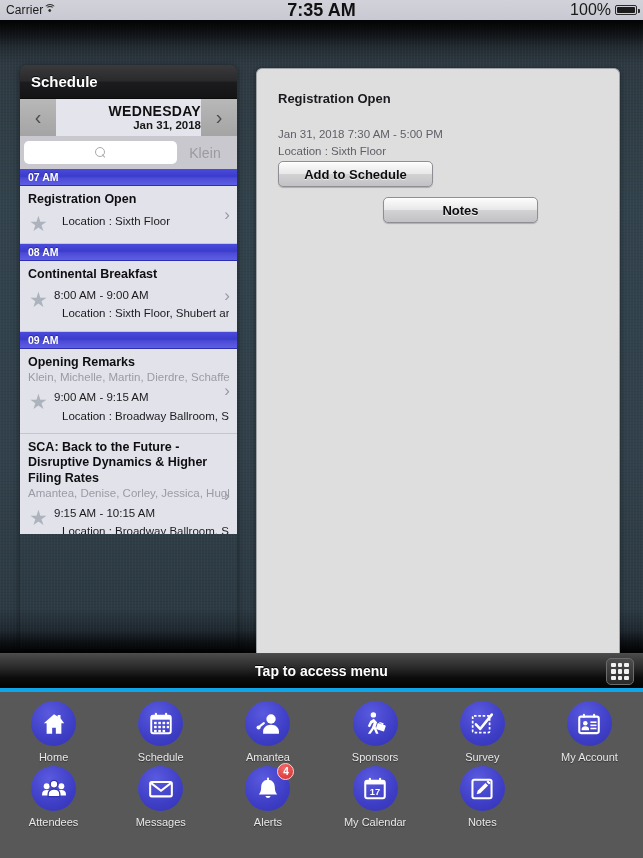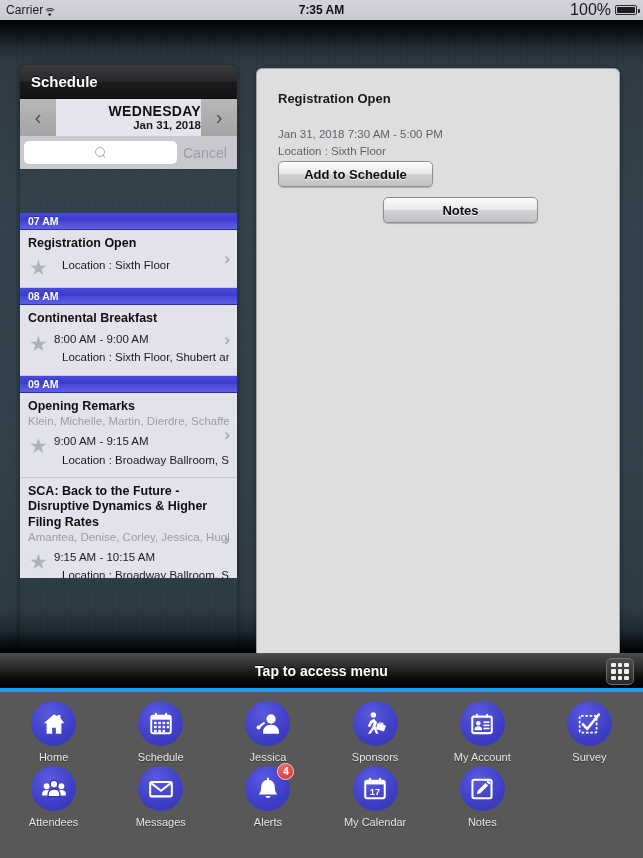--- a/index.html
+++ b/index.html
@@ -14,35 +14,35 @@
 
   
   .statusbar {
     height: 20px; width: 643px;
     background: linear-gradient(to bottom, #d2d2da 0%, #c9c9d3 100%);
     display: flex; align-items: center;
     padding: 0 6px;
     font-size: 12px; color: #1a1a1a;
     position: relative;
   }
-  .sb-left { display: flex; align-items: flex-end; }
+  .sb-left { display: flex; align-items: flex-start; }
   .sb-carrier { font-size: 12px; letter-spacing: .1px; }
   .wifi-icon { display:inline-block; width: 13px; height: 10px; position: relative; }
   .wifi-icon i {
     position:absolute; border: 1.6px solid #2a2a2a; border-bottom-color: transparent;
     border-left-color: transparent; border-right-color: transparent; border-radius: 50%;
     left: 50%; transform: translateX(-50%);
   }
   .wifi-icon i:nth-child(1){ width: 13px; height: 13px; top: 1px; }
   .wifi-icon i:nth-child(2){ width: 8px;  height: 8px;  top: 3px; }
   .wifi-icon i:nth-child(3){ width: 3.6px; height: 3.6px; top: 5.5px;
       border-color:#2a2a2a; background:#2a2a2a; border-radius:50%;}
   .sb-time {
     position: absolute; left: 0; right: 0; text-align: center;
-    font-size: 12px; font-weight: bold; color: #111;
+    font-size: 18px; font-weight: bold; color: #111;
   }
   .sb-right { margin-left: auto; display: flex; align-items: center; gap: 4px; }
   .sb-batt-pct { font-size: 16px; }
   .batt {
     width: 22px; height: 10px; border: 1px solid #2b2b2b; border-radius: 2px;
     position: relative; padding: 1px; background: transparent;
   }
   .batt::after {
     content:""; position:absolute; right: -3.5px; top: 2.5px;
     width: 2px; height: 4px; background: #2b2b2b; border-radius: 0 1px 1px 0;
@@ -122,21 +122,21 @@
     content:""; position:absolute; left: 7px; top: 7px; width: 4px; height: 1.3px;
     background: #a9a9b0; transform: rotate(45deg); transform-origin: left center;
   }
   .cancel-btn {
     width: 56px; text-align: center; font-size: 14px; color: #9a9aa2;
     letter-spacing: .1px;
   }
 
   
   .sched-list {
-    height: 365px; background: #e2e2ea; overflow: hidden; position: relative; margin-top: 44px;
+    height: 365px; background: #e2e2ea; overflow: hidden; position: relative;
   }
   .hour-bar {
     height: 17px;
     background: linear-gradient(to bottom, #4b4bdb 0%, #3b3bcc 45%, #4a4ad6 55%, #5e5ee4 100%);
     color: #fff; font-size: 10.5px; font-weight: bold;
     display: flex; align-items: center; padding-left: 8px;
     text-shadow: 0 -1px 0 rgba(0,0,0,.35);
     border-bottom: 1px solid #2e2eb2;
   }
   .event {
@@ -293,21 +293,21 @@
         <div class="date-day">WEDNESDAY</div>
         <div class="date-sub">Jan 31, 2018</div>
       </div>
       <div class="date-arrow">›</div>
     </div>
 
     <div class="search-row">
       <div class="search-field">
         <span class="mag"></span>
       </div>
-      <div class="cancel-btn">Cancel</div>
+      <div class="cancel-btn">Klein</div>
     </div>
 
     <div class="sched-list">
 
       <div class="hour-bar">07 AM</div>
       <div class="event">
         <div class="ev-title">Registration Open</div>
         <div class="ev-body">
           <div class="star">★</div>
           <div class="ev-meta">
@@ -432,35 +432,47 @@
       <div class="app-circle">
         <span class="glyph">
             <svg viewBox="0 0 24 24">
           <circle cx="14.8" cy="7.4" r="4.3"></circle>
           <path d="M14.8 12.6c-4.3 0-7.3 2.6-7.3 6.2V21h14.6v-2.2c0-3.6-3-6.2-7.3-6.2z"></path>
           <rect x="3.2" y="11.6" width="6.4" height="1.9" rx=".95" transform="rotate(-38 6.4 12.5)"></rect>
           <circle cx="3.3" cy="15.2" r="1.9"></circle>
         </svg>
           </span>
       </div>
-      <div class="app-label">Jessica</div>
+      <div class="app-label">Amantea</div>
     </div>
 
     <div class="app-item">
       <div class="app-circle">
         <span class="glyph">
             <svg viewBox="0 0 24 24">
           <circle cx="10.5" cy="3.6" r="2.5"></circle>
           <path d="M10.9 7.1 7.6 9.3 5.3 14l2 1.1 2-3.7 1.6-.7-1.9 5.1L5.4 21h2.5l3.1-4.4 1.9 4.4h2.3l-2.6-6.4 1.3-4.2z"></path>
           <rect x="13.4" y="12.1" width="8" height="5.8" rx=".9" transform="rotate(19 17.4 15)"></rect>
           <path d="M15.8 11.1h3.3v1.3" fill="none" stroke="#fff" stroke-width="1.2" transform="rotate(19 17.4 11.7)"></path>
         </svg>
           </span>
       </div>
       <div class="app-label">Sponsors</div>
+    </div>
+
+    <div class="app-item">
+      <div class="app-circle">
+        <span class="glyph">
+            <svg viewBox="0 0 24 24">
+          <rect x="3.4" y="4.4" width="15.6" height="15.6" rx="1.2" fill="none" stroke="#fff" stroke-width="1.6" stroke-dasharray="2.4 1.6"></rect>
+          <path d="M6.4 12.3 10.3 16.6 21 3.3" fill="none" stroke="#fff" stroke-width="2.4" stroke-linecap="round" stroke-linejoin="round"></path>
+        </svg>
+          </span>
+      </div>
+      <div class="app-label">Survey</div>
     </div>
 
     <div class="app-item">
       <div class="app-circle">
         <span class="glyph">
             <svg viewBox="0 0 24 24">
           <rect x="3" y="5.2" width="18" height="15.2" rx="1.6" fill="none" stroke="#fff" stroke-width="1.9"></rect>
           <rect x="6.3" y="2.6" width="2" height="3.6" rx="1" fill="#fff"></rect>
           <rect x="15.7" y="2.6" width="2" height="3.6" rx="1" fill="#fff"></rect>
           <circle cx="8.6" cy="11.3" r="2.1" fill="#fff"></circle>
@@ -468,32 +480,20 @@
           <g fill="#fff">
                 <rect x="13.3" y="9.6" width="5.6" height="1.5"></rect>
           <rect x="13.3" y="12.5" width="5.6" height="1.5"></rect>
           <rect x="13.3" y="15.4" width="5.6" height="1.5"></rect>
               </g>
         </svg>
           </span>
       </div>
       <div class="app-label">My Account</div>
     </div>
-
-    <div class="app-item">
-      <div class="app-circle">
-        <span class="glyph">
-            <svg viewBox="0 0 24 24">
-          <rect x="3.4" y="4.4" width="15.6" height="15.6" rx="1.2" fill="none" stroke="#fff" stroke-width="1.6" stroke-dasharray="2.4 1.6"></rect>
-          <path d="M6.4 12.3 10.3 16.6 21 3.3" fill="none" stroke="#fff" stroke-width="2.4" stroke-linecap="round" stroke-linejoin="round"></path>
-        </svg>
-          </span>
-      </div>
-      <div class="app-label">Survey</div>
-    </div>
   </div>
 
   <div class="drawer-row r2">
 
     <div class="app-item">
       <div class="app-circle">
         <span class="glyph">
             <svg viewBox="0 0 24 24">
           <circle cx="5.2" cy="9.5" r="2.7"></circle>
               <path d="M5.2 13c-2.5 0-4.2 1.5-4.2 3.6V18h8.4v-1.4C9.4 14.5 7.7 13 5.2 13z"></path>

